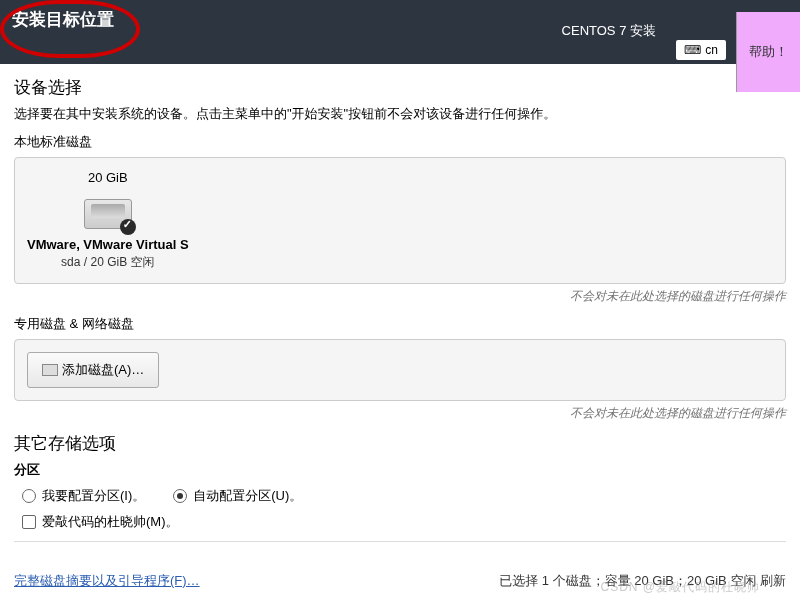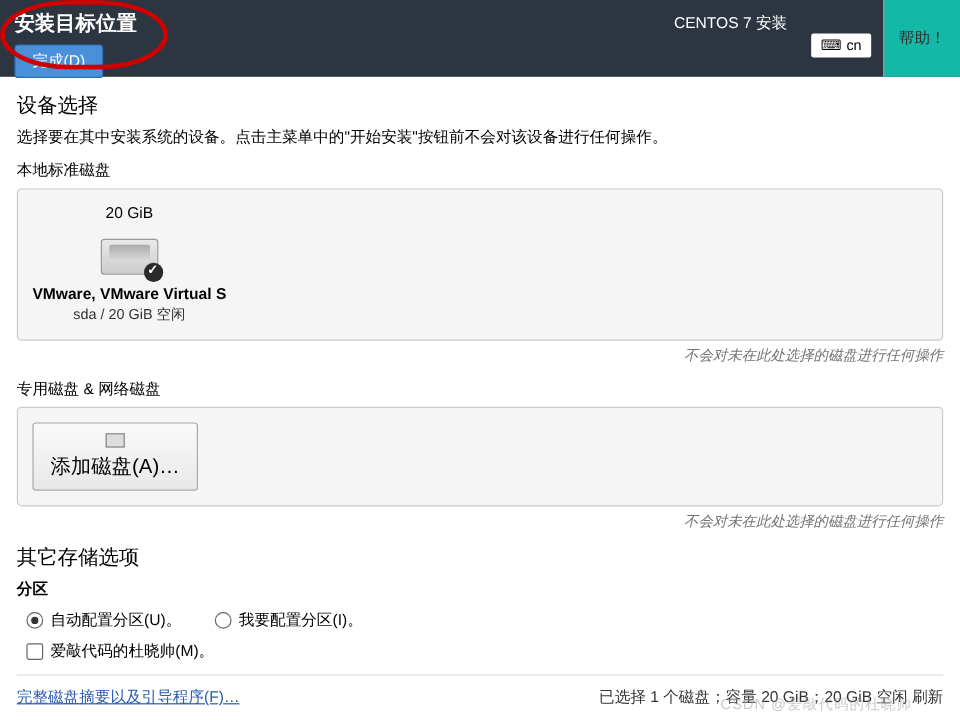--- a/index.html
+++ b/index.html
@@ -1,24 +1,24 @@
 <!DOCTYPE html>
 <html><head>
   <meta charset="utf-8">
   <style>
     * { margin: 0; padding: 0; box-sizing: border-box; }
     body { font-family: "Microsoft YaHei", sans-serif; font-size: 13px; background: #fff; width: 800px; height: 600px; overflow: hidden; }
     
     .header { background: #2d3540; color: #fff; height: 64px; position: relative; padding: 8px 12px; }
     .header-title { font-size: 17px; font-weight: bold; color: #fff; }
     .done-btn { background: #4a90d9; color: #fff; border: 1px solid #2a70b9; padding: 4px 14px; border-radius: 3px; font-size: 13px; margin-top: 6px; cursor: pointer; }
-    .header-right { position: absolute; right: 0; top: 8px; display: flex; align-items: flex-start; gap: 10px; }
+    .header-right { position: absolute; right: 0; top: 20px; display: flex; align-items: flex-start; gap: 10px; }
     .install-label { color: #fff; font-size: 13px; margin-right: 10px; padding-top: 2px; }
     .kbd-box { background: #fff; color: #000; padding: 3px 8px; font-size: 12px; border-radius: 2px; margin-top: 20px; display: flex; align-items: center; gap: 4px; }
-    .help-btn { background: #14b8a6; color: #333; padding: 8px 12px; font-size: 13px; align-self: stretch; border-left: 1px solid #999; cursor: pointer; margin-top: -8px; height: 64px; display: flex; align-items: center; }
+    .help-btn { background: #f0abfc; color: #333; padding: 8px 12px; font-size: 13px; align-self: stretch; border-left: 1px solid #999; cursor: pointer; margin-top: -8px; height: 80px; display: flex; align-items: center; }
     
     .annotation { position: absolute; top: 0; left: 0; width: 140px; height: 58px; border: 4px solid #d00000; border-radius: 50%/60%; pointer-events: none; }
     
     .content { padding: 12px 14px; }
     .section-title { font-size: 17px; font-weight: normal; margin-bottom: 6px; }
     .description { font-size: 13px; margin-bottom: 10px; }
     .subsection { font-size: 13px; margin-bottom: 6px; }
     
     .disk-panel { border: 1px solid #ccc; background: #f5f5f5; border-radius: 4px; padding: 12px; margin-bottom: 4px; }
     .disk-item { display: inline-block; text-align: center; cursor: pointer; }
@@ -26,21 +26,21 @@
     .disk-icon { position: relative; width: 48px; height: 38px; margin: 0 auto 8px; }
     .disk-body { width: 48px; height: 30px; background: linear-gradient(#e8e8e8, #ccc); border: 1px solid #999; border-radius: 3px; position: absolute; bottom: 0; }
     .disk-body::after { content: ''; position: absolute; top: 4px; left: 6px; right: 6px; height: 14px; background: linear-gradient(#aaa, #ddd); border-radius: 2px; }
     .disk-check { position: absolute; right: -4px; bottom: -6px; width: 16px; height: 16px; background: #2a2a2a; border-radius: 50%; }
     .disk-check::after { content: '✓'; color: #fff; font-size: 11px; position: absolute; left: 3px; top: -1px; font-weight: bold; }
     .disk-name { font-size: 13px; font-weight: bold; margin-top: 4px; }
     .disk-detail { font-size: 12px; color: #333; margin-top: 2px; }
     
     .hint { text-align: right; font-style: italic; color: #737373; font-size: 12px; margin-bottom: 10px; }
     
-    .add-disk-btn { background: linear-gradient(#fafafa, #e8e8e8); border: 1px solid #aaa; border-radius: 3px; padding: 8px 14px; font-size: 17px; cursor: pointer; display: inline-flex; flex-direction: column; align-items: center; gap: 4px; }
+    .add-disk-btn { background: linear-gradient(#fafafa, #e8e8e8); border: 1px solid #aaa; border-radius: 3px; padding: 8px 14px; font-size: 13px; cursor: pointer; display: inline-flex; flex-direction: row; align-items: center; gap: 4px; }
     .add-disk-icon { width: 16px; height: 12px; background: #ddd; border: 1px solid #888; }
     
     .radio-row { display: flex; align-items: center; gap: 28px; margin: 8px 0; padding-left: 8px; }
     .radio-item { display: flex; align-items: center; gap: 6px; font-size: 13px; cursor: pointer; }
     .radio { width: 14px; height: 14px; border: 1px solid #666; border-radius: 50%; display: inline-block; position: relative; }
     .radio.checked::after { content: ''; position: absolute; width: 6px; height: 6px; background: #333; border-radius: 50%; top: 3px; left: 3px; }
     .checkbox-row { display: flex; align-items: center; gap: 6px; margin: 6px 0 10px; padding-left: 8px; font-size: 13px; cursor: pointer; }
     .checkbox { width: 14px; height: 14px; border: 1px solid #666; border-radius: 2px; display: inline-block; }
     
     .encrypt-label { font-weight: bold; font-size: 13px; letter-spacing: 3px; }
@@ -51,21 +51,20 @@
     
     .watermark { position: absolute; bottom: 4px; right: 40px; color: rgba(150,150,150,0.5); font-size: 12px; pointer-events: none; letter-spacing: 1px; }
     
     hr.divider { border: none; border-top: 1px solid #ddd; margin: 4px 0 8px; }
   </style>
 </head>
 <body>
 
 <div class="header">
   <div class="header-title">安装目标位置</div>
-  <button class="done-btn">完成(D)</button>
   <div class="header-right">
     <div class="install-label">CENTOS 7 安装</div>
     <div class="kbd-box">
       <span>⌨</span>
       <span>cn</span>
     </div>
     <div class="help-btn">帮助！</div>
   </div>
   <div class="annotation"></div>
 </div>
@@ -95,26 +94,26 @@
       <span>添加磁盘(A)…</span>
     </button>
   </div>
   <div class="hint">不会对未在此处选择的磁盘进行任何操作</div>
 
   <div class="section-title">其它存储选项</div>
   <div class="subsection" style="font-weight:bold">分区</div>
 
   <div class="radio-row">
     <label class="radio-item">
+      <span class="radio"></span>
+      <span>我要配置分区(I)。</span>
+    </label>
+    <label class="radio-item">
       <span class="radio checked"></span>
       <span>自动配置分区(U)。</span>
-    </label>
-    <label class="radio-item">
-      <span class="radio"></span>
-      <span>我要配置分区(I)。</span>
     </label>
   </div>
 
   <label class="checkbox-row">
     <span class="checkbox"></span>
     <span>爱敲代码的杜晓帅(M)。</span>
   </label>
 
   <hr class="divider">
 </div>

